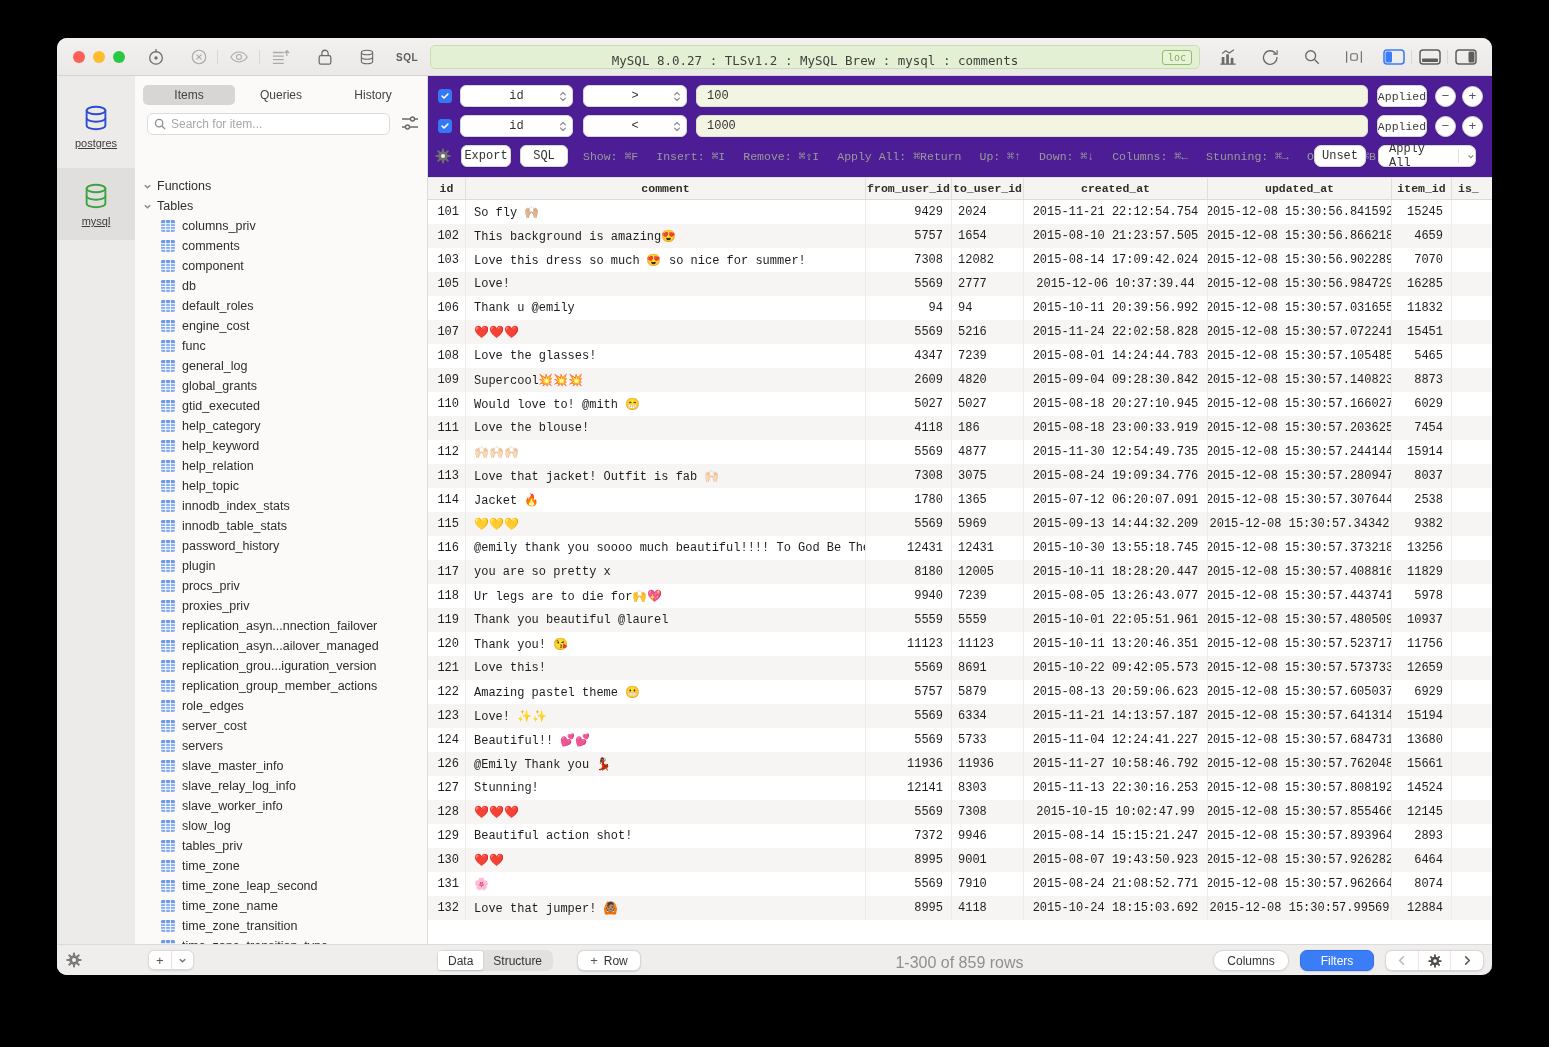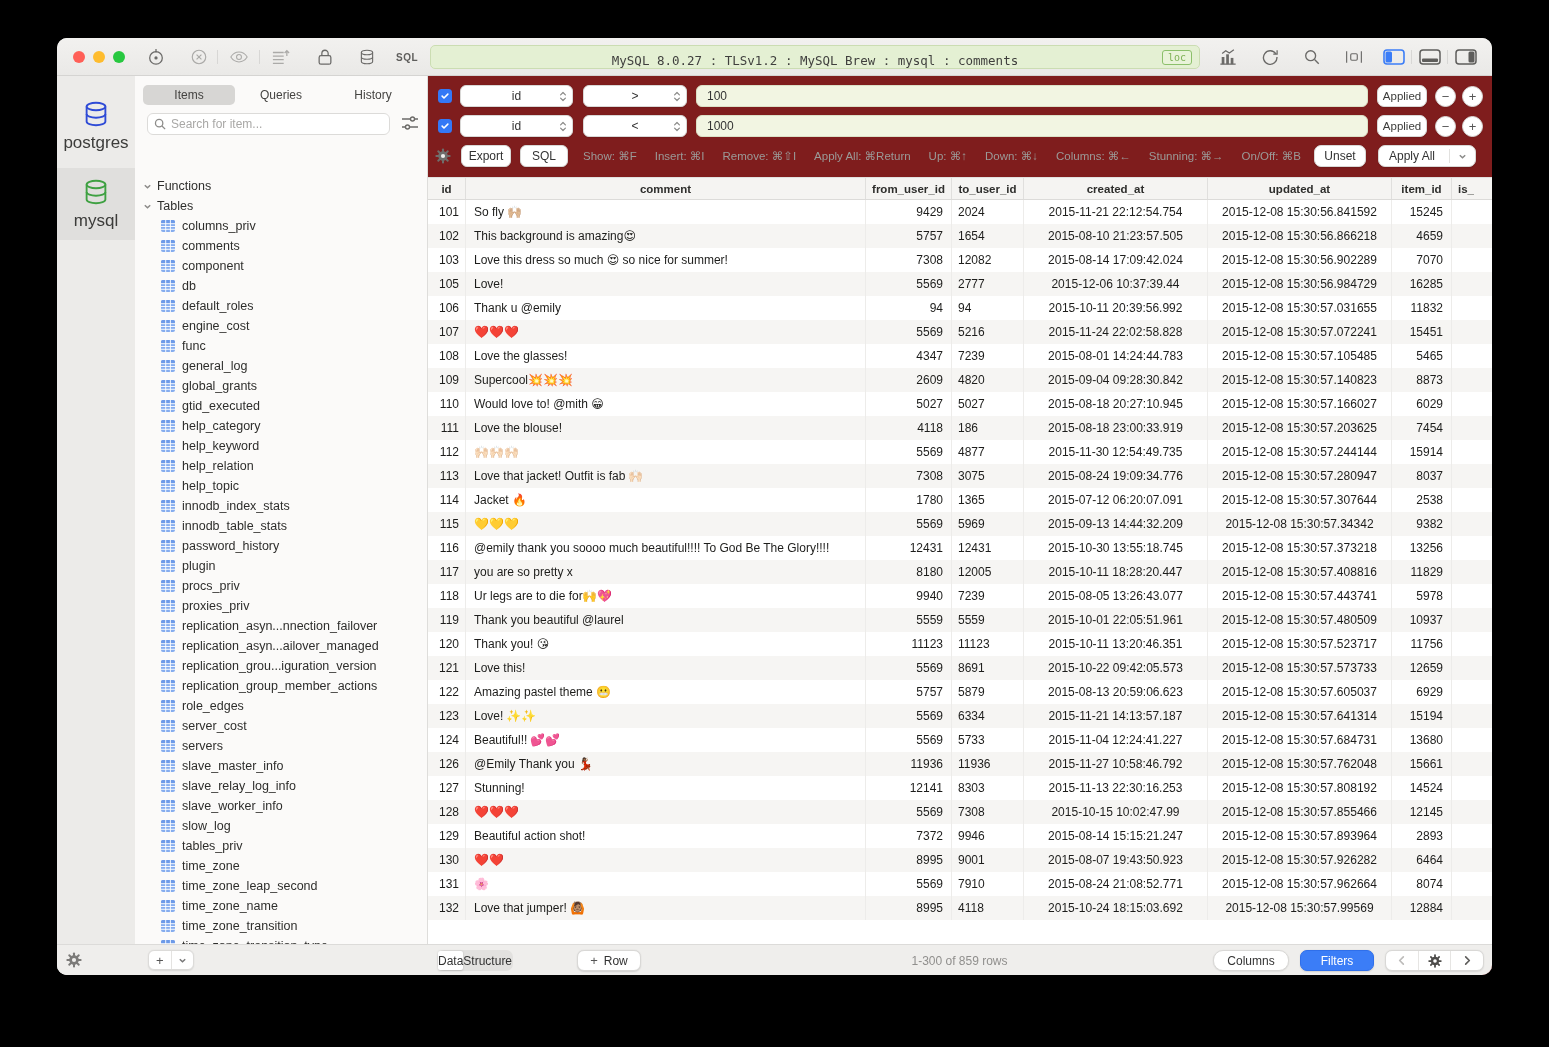--- a/index.html
+++ b/index.html
@@ -18,40 +18,40 @@
   .conn-title { position:absolute; left:373px; top:7px; width:770px; height:24px; background:#E4F0D3; border:1px solid #CBDDB2; border-radius:5px; display:flex; align-items:flex-end; justify-content:center; font-size:12.5px; color:#3f3f3d; font-family:"DejaVu Sans Mono","Liberation Mono",monospace; }
   .loc-badge { position:absolute; right:7px; top:4px; font-size:10px; color:#7FB257; border:1px solid #8CC06B; border-radius:3px; padding:0 5px; line-height:13px; background:#E9F3D9; }
   .panel-toggle { position:absolute; top:11px; width:22px; height:16px; }
   .panel-toggle svg { width:22px; height:16px; }
 
   
   .rail { position:absolute; left:0; top:38px; width:78px; bottom:0; background:#ECEBE9; }
   .conn-item { position:absolute; left:0; width:78px; height:72px; display:flex; flex-direction:column; align-items:center; justify-content:center; gap:4px; cursor:default; }
   .conn-item.selected { background:#E0DFDD; }
   .conn-item svg { width:30px; height:30px; }
-  .conn-label { font-size:17px; color:#3c3c3a; }
+  .conn-label { font-size:11px; color:#3c3c3a;text-decoration:underline; }
 
   
   .tpanel { position:absolute; left:78px; top:38px; width:293px; bottom:31px; background:#FBFAF9; border-right:1px solid #DEDDDB; }
   .side-tabs { position:absolute; left:8px; top:9px; right:8px; height:20px; display:flex; }
   .side-tab { flex:1; text-align:center; font-size:12px; color:#444341; line-height:20px; border-radius:5px; }
   .side-tab.active { background:#D7D6D4; }
   .searchbox { position:absolute; left:12px; top:37px; width:243px; height:22px; background:#fff; border:1px solid #DCDBD9; border-radius:6px; display:flex; align-items:center; padding:0 6px; gap:5px; }
   .searchbox svg { width:12px; height:12px; flex:none; }
   .searchbox input { border:none; outline:none; width:100%; font-size:12px; color:#3b82f6; background:transparent; font-family:inherit; }
   .searchbox input::placeholder { color:#A9A8A6; }
   .search-adjust { position:absolute; right:8px; top:40px; width:18px; height:16px; }
   .tree { position:absolute; left:0; top:100px; right:0; bottom:0; overflow:hidden; }
   .tree-group { height:20px; display:flex; align-items:center; padding-left:8px; gap:5px; font-size:12.5px; color:#2e2e2c; }
   .tree-group svg { width:9px; height:9px; color:#8b8a88; }
   .tree-item { height:20px; display:flex; align-items:center; padding-left:26px; gap:7px; font-size:12.5px; color:#2e2e2c; white-space:nowrap; }
   .tree-item svg { width:14px; height:12px; flex:none; }
 
   
-  .main { position:absolute; left:371px; top:38px; right:0; bottom:0; background:#7f1d1d; }
+  .main { position:absolute; left:371px; top:38px; right:0; bottom:0; background:#4c1d95;font-family:Liberation Mono, monospace; }
   .filter-row { position:absolute; left:0; height:22px; width:100%; }
   .filter-row.r0 { top:9px; } .filter-row.r1 { top:39px; }
   .fcheck { position:absolute; left:10px; top:4px; width:14px; height:14px; background:#3478F6; border-radius:3.5px; display:flex; align-items:center; justify-content:center; }
   .fcheck svg { width:10px; height:10px; }
   .fselect { position:absolute; top:0; height:22px; background:#fff; border:1px solid #D9D8D6; border-radius:6px; box-shadow:0 .5px 1.5px rgba(0,0,0,.12); font-size:12px; color:#333; display:flex; align-items:center; justify-content:center; }
   .fselect .updown { position:absolute; right:5px; top:4px; width:8px; height:13px; }
   .fsel-col { left:32px; width:113px; }
   .fsel-op  { left:155px; width:104px; }
   .fvalue { position:absolute; left:268px; width:672px; top:0; height:22px; background:#F2F5E2; border:1px solid #DBE0C6; border-radius:6px; font-size:12px; color:#333; display:flex; align-items:center; padding-left:10px; }
   .fapplied { position:absolute; left:949px; width:50px; top:0; height:22px; background:#fff; border:1px solid #D9D8D6; border-radius:7px; font-size:11.5px; color:#3c3c3a; display:flex; align-items:center; justify-content:center; box-shadow:0 .5px 1.5px rgba(0,0,0,.1); }
@@ -88,24 +88,24 @@
   .ghead .c-id, .ghead .c-comment, .ghead .c-from, .ghead .c-to, .ghead .c-created, .ghead .c-updated, .ghead .c-item { justify-content:center; padding:0; }
 
   
   .footer { position:absolute; left:0; bottom:0; width:100%; height:31px; background:#EFEEEC; border-top:1px solid #DCDBD9; }
   .foot-gear { position:absolute; left:9px; top:7px; width:16px; height:16px; }
   .addtable { position:absolute; left:91px; top:5px; width:46px; height:20px; background:#fff; border:1px solid #DCDBD9; border-radius:6px; display:flex; box-shadow:0 .5px 1.5px rgba(0,0,0,.1); }
   .addtable .seg { flex:1; display:flex; align-items:center; justify-content:center; font-size:13px; color:#555; }
   .addtable .seg+.seg { border-left:1px solid #E4E3E1; }
   .addtable svg { width:9px; height:9px; color:#777; }
   .seg-datastruct { position:absolute; left:380px; top:5px; height:21px; background:#E2E1DF; border-radius:7px; display:flex; padding:1px; }
-  .seg-datastruct .seg { font-size:12px; color:#333; padding:0 0; display:flex; align-items:center; border-radius:2px; }
+  .seg-datastruct .seg { font-size:12px; color:#333; padding:0 10px; display:flex; align-items:center; border-radius:2px; }
   .seg-datastruct .seg.active { background:#fff; box-shadow:0 .5px 2px rgba(0,0,0,.18); }
   .btn-addrow { position:absolute; left:520px; top:5px; width:64px; height:21px; border-radius:7px; gap:6px; }
-  .rowcount { position:absolute; left:371px; top:9px; width:1063px; text-align:center; font-size:12px; color:#908F8D; }
+  .rowcount { position:absolute; left:371px; top:9px; width:1063px; text-align:center; font-size:16px; color:#908F8D; }
   .btn-columns { position:absolute; left:1156px; top:5px; width:76px; height:21px; border-radius:10px; }
   .btn-filters { position:absolute; left:1243px; top:5px; width:74px; height:21px; border-radius:7px; background:#3B7DF7; border-color:#2F6FEA; color:#fff; }
   .nav-group { position:absolute; left:1328px; top:5px; width:99px; height:21px; background:#fff; border:1px solid #D9D8D6; border-radius:7px; display:flex; box-shadow:0 .5px 1.5px rgba(0,0,0,.1); }
   .nav-group .seg { flex:1; display:flex; align-items:center; justify-content:center; }
   .nav-group .seg+.seg { border-left:1px solid #E6E5E3; }
   .nav-group svg { width:11px; height:11px; }
 </style>
 </head>
 <body>
 

